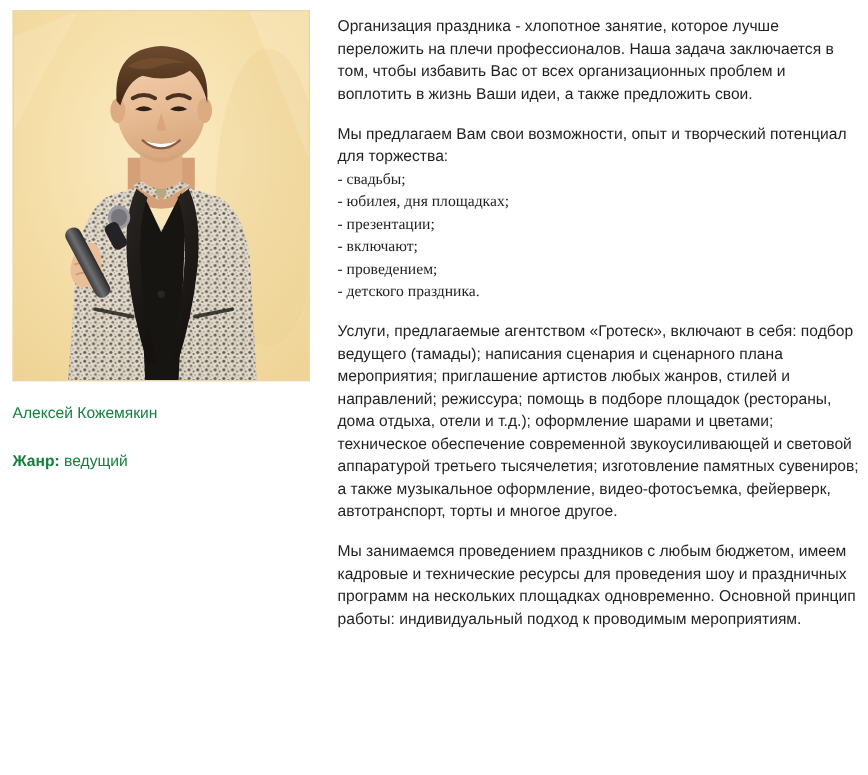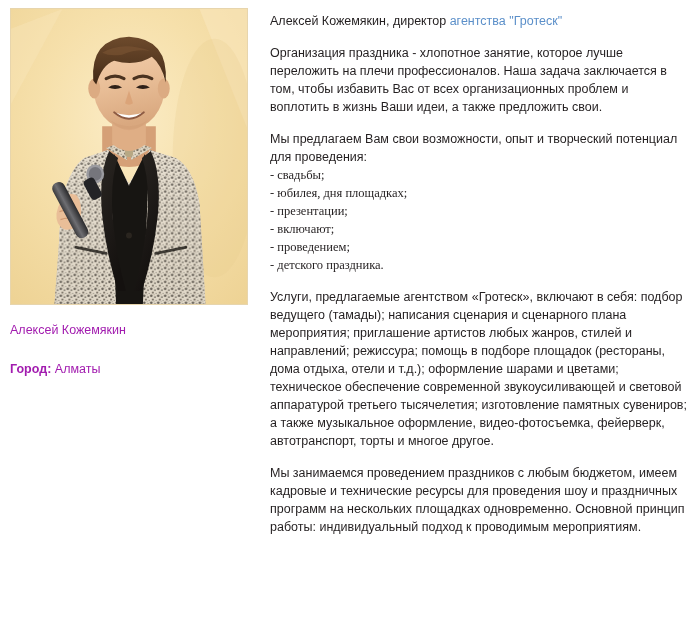--- a/index.html
+++ b/index.html
@@ -55,21 +55,21 @@
   .meta {
     position: absolute;
     left: 10px;
     top: 322px;
     width: 244px;
     font-size: 12.5px;
     line-height: 16px;
   }
   .meta-row {
     margin: 0 0 23px 0;
-    color: #a21caf;
+    color: #15803d;
   }
   .meta-row:last-child { margin-bottom: 0; }
   .meta-label {
     font-weight: bold;
   }
   .meta-value {
     font-weight: normal;
   }
 
   
@@ -229,34 +229,33 @@
 
             <circle cx="119" cy="228" r="3" fill="#2a251f"></circle>
           </g>
         </svg>
       </div>
     </div>
 
     <div class="meta">
       <div class="meta-row">Алексей Кожемякин</div>
       <div class="meta-row">
-        <span class="meta-label">Город:</span>
-        <span class="meta-value">Алматы</span>
+        <span class="meta-label">Жанр:</span>
+        <span class="meta-value">ведущий</span>
       </div>
     </div>
   </div>
 
   <div class="content">
 
-    <p class="byline"><span>Алексей Кожемякин, директор </span><a class="agency-link" href="#">агентства "Гротеск"</a></p>
 
     <p>Организация праздника - хлопотное занятие, которое лучше переложить на плечи профессионалов. Наша задача заключается в том, чтобы избавить Вас от всех организационных проблем и воплотить в жизнь Ваши идеи, а также предложить свои.</p>
 
     <div class="offer-block">
-      <p class="tight">Мы предлагаем Вам свои возможности, опыт и творческий потенциал для проведения:</p>
+      <p class="tight">Мы предлагаем Вам свои возможности, опыт и творческий потенциал для торжества:</p>
       <ul class="service-list">
         <li>- свадьбы;</li>
         <li>- юбилея, дня площадках;</li>
         <li>- презентации;</li>
         <li>- включают;</li>
         <li>- проведением;</li>
         <li>- детского праздника.</li>
       </ul>
     </div>
 

